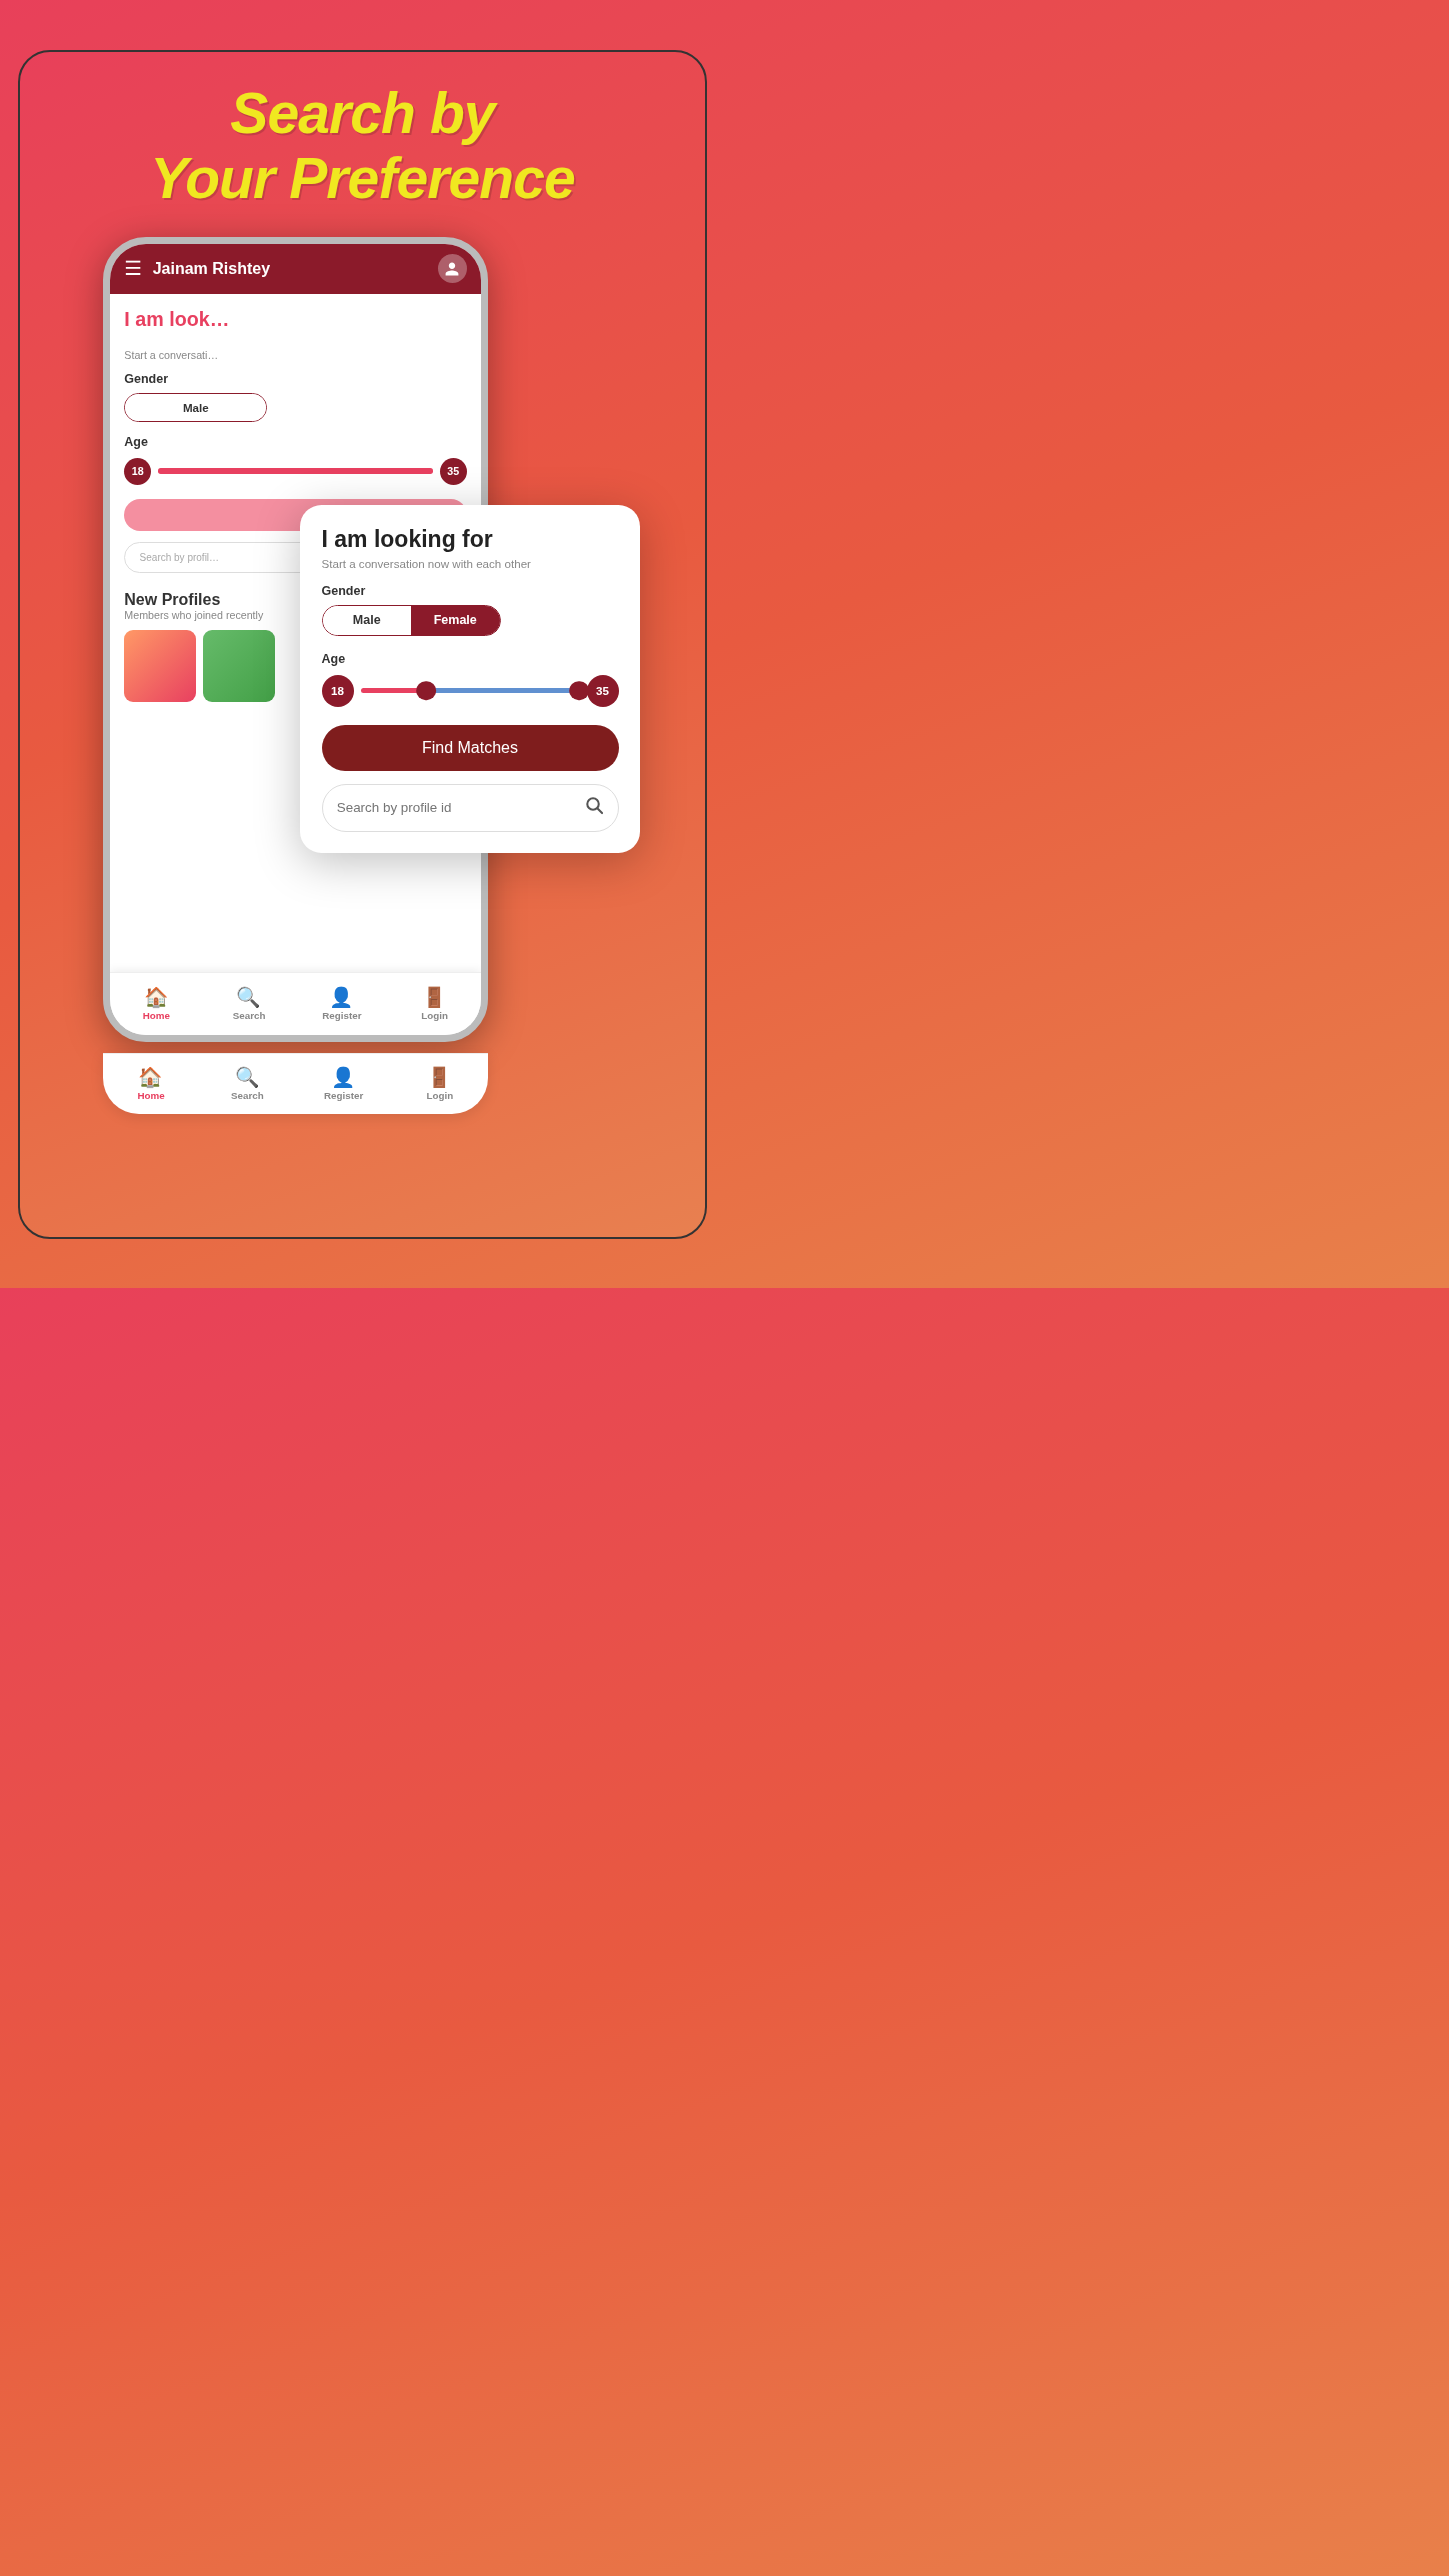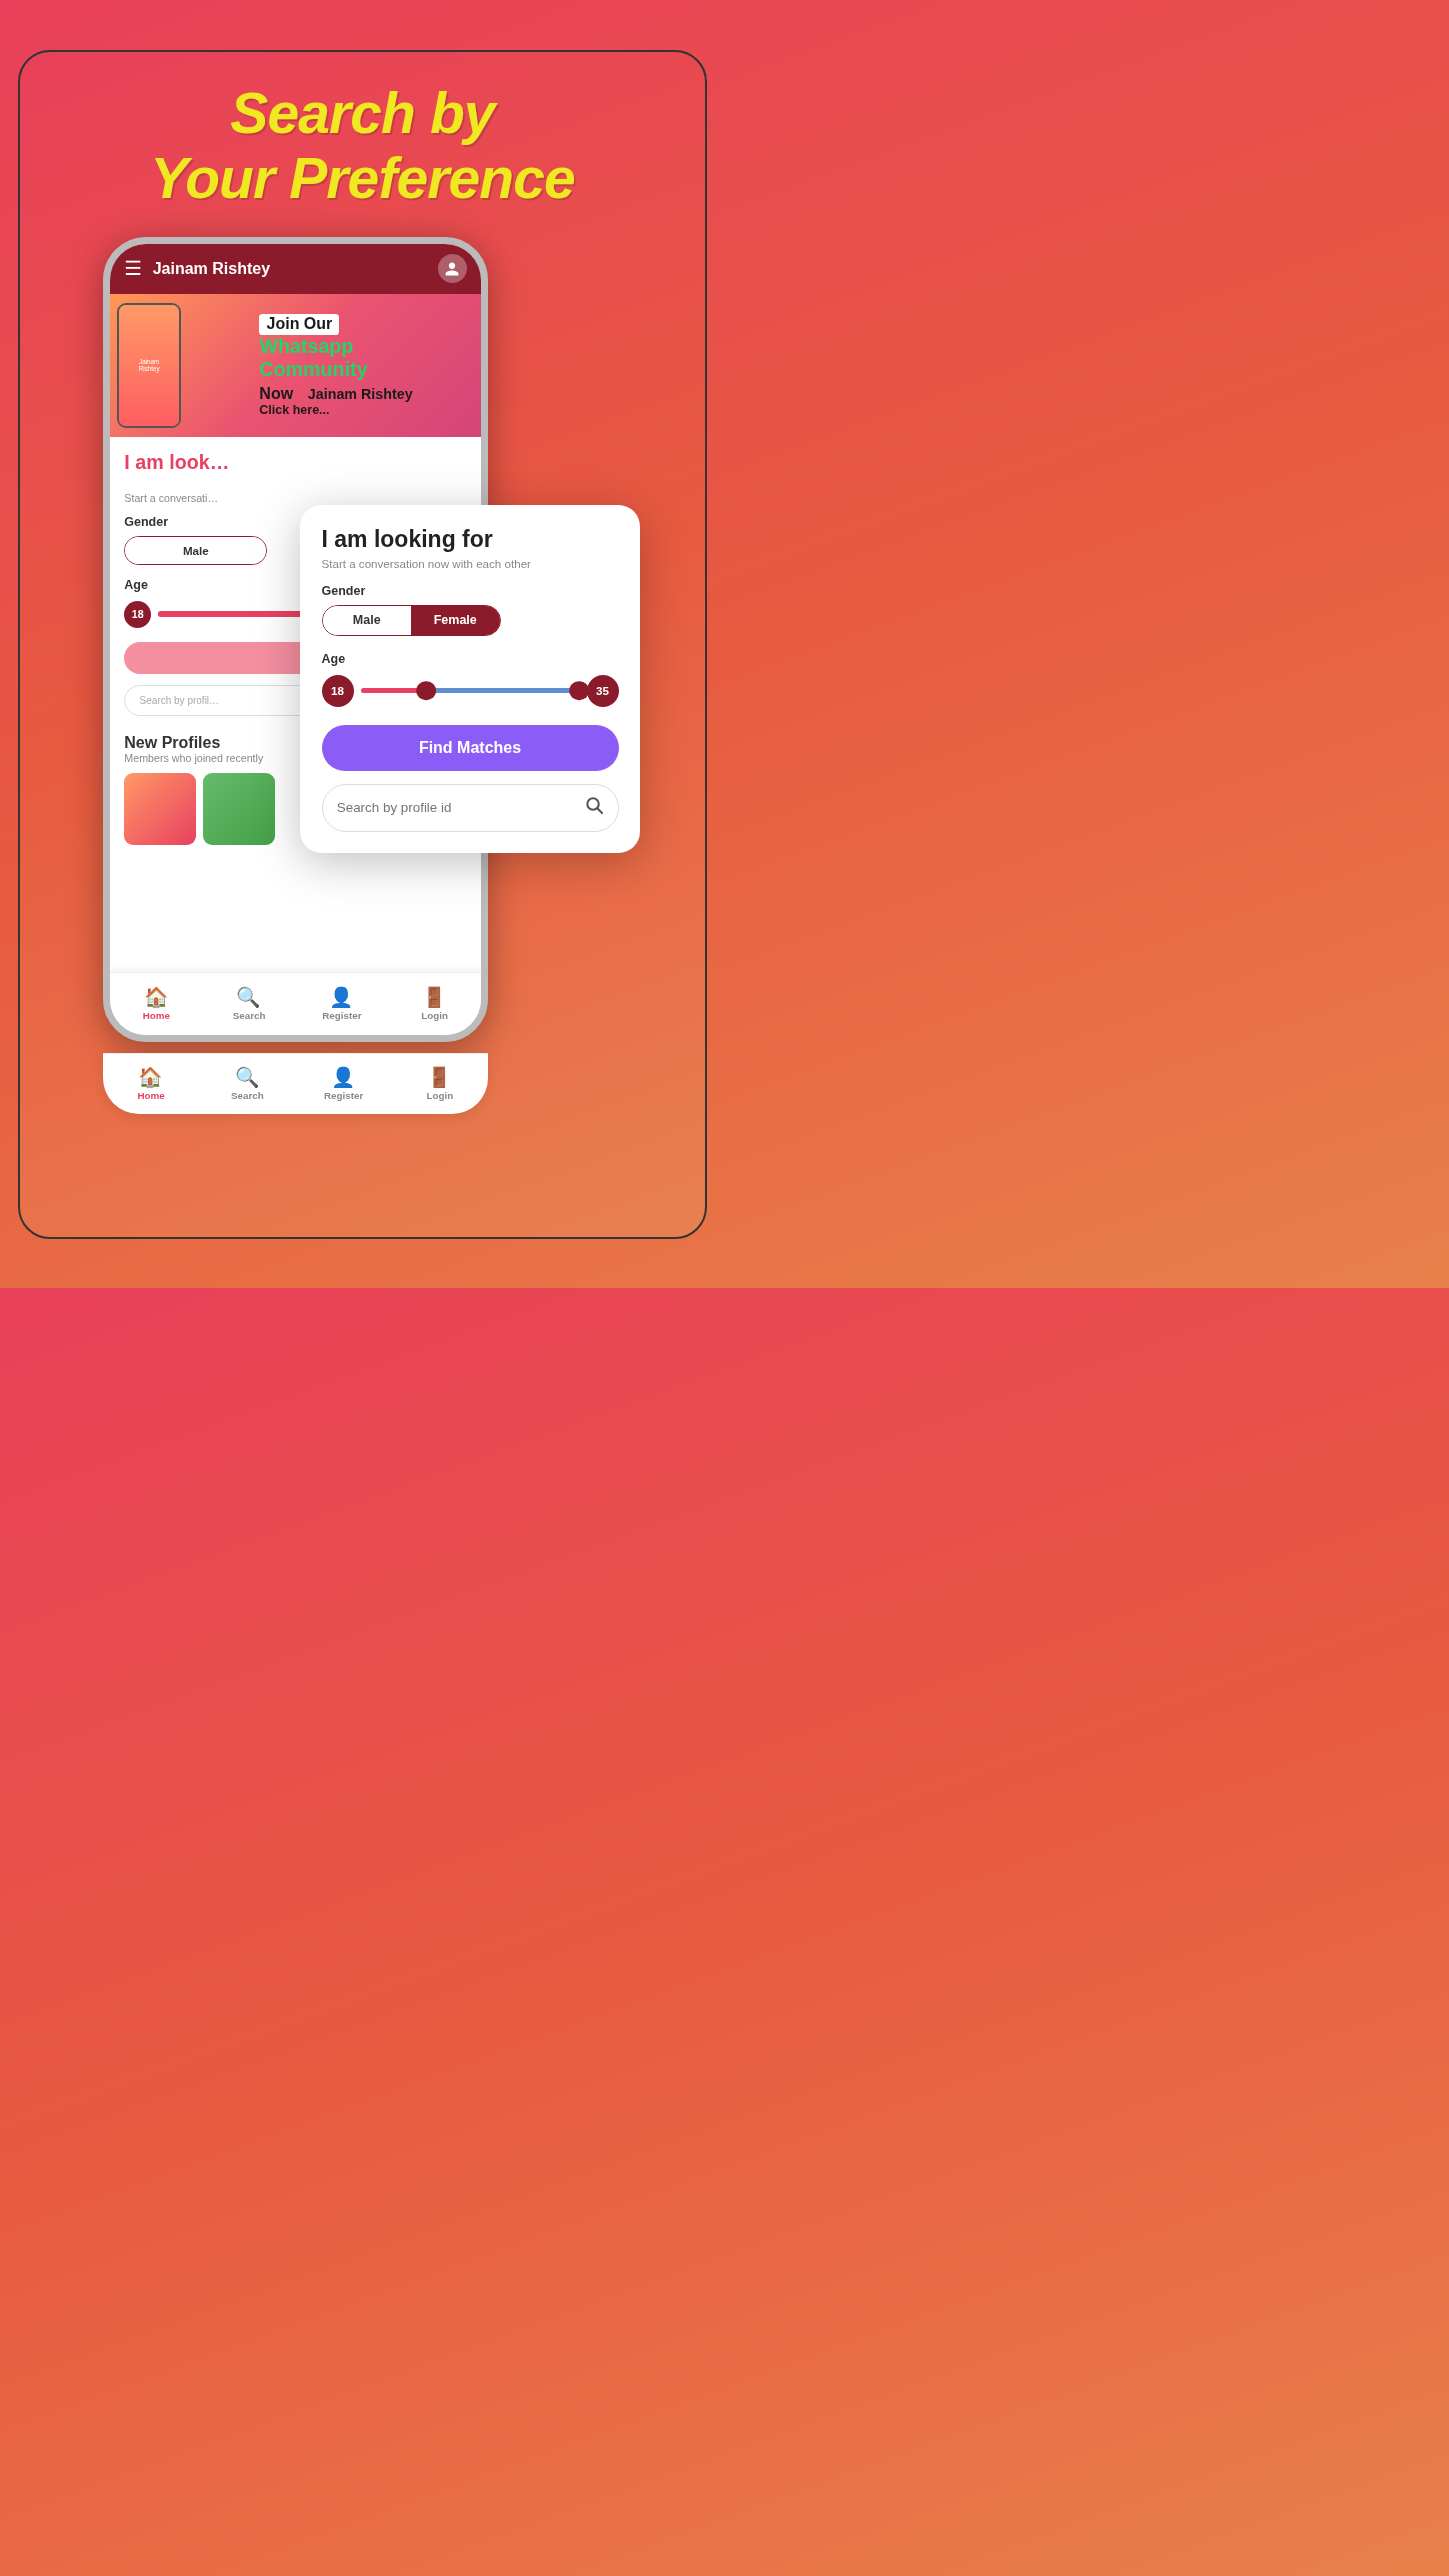--- a/index.html
+++ b/index.html
@@ -381,27 +381,27 @@
       border-radius: 50%;
       background: #8b1a2a;
       top: 50%;
       transform: translate(-50%, -50%);
       cursor: pointer;
     }
     .fc-thumb-left { left: 30%; }
     .fc-thumb-right { left: 100%; }
     .fc-find-btn {
       width: 100%;
-      background: #8b5cf6;
+      background: #7f1d1d;
       color: white;
       border: none;
       border-radius: 25px;
       padding: 14.3px;
       font-size: 16px;
-      font-weight: 700;
+      font-weight: 400;
       cursor: pointer;
       margin-bottom: 12.5px;
     }
     .fc-search-box {
       display: flex;
       align-items: center;
       border: 1.8px solid #ddd;
       border-radius: 25px;
       padding: 10.7px 14.3px;
     }
@@ -436,40 +436,20 @@
         <div class="app-header">
           <span class="hamburger-icon">☰</span>
           <span class="app-title">Jainam Rishtey</span>
           <div class="user-icon">
             <svg width="16" height="16" viewBox="0 0 24 24" fill="white">
                 <path d="M12 12c2.7 0 4.8-2.1 4.8-4.8S14.7 2.4 12 2.4 7.2 4.5 7.2 7.2 9.3 12 12 12zm0 2.4c-3.2 0-9.6 1.6-9.6 4.8v2.4h19.2v-2.4c0-3.2-6.4-4.8-9.6-4.8z"></path>
               </svg>
           </div>
         </div>
 
-        <div class="banner-area">
-          <div class="banner-gradient"></div>
-
-          <div class="phone-mini">
-            <div class="phone-mini-screen">
-              <span style="font-size:6.3px;color:white;text-align:center;padding:3.6px;">Jainam<br>Rishtey</span>
-            </div>
-          </div>
-
-          <div style="position:relative;z-index:2;margin-left:81px;padding:7.2px;">
-            <div style="font-size:16px;font-weight:700;color:#1a1a1a;background:white;display:inline-block;padding:1.8px 7.2px;border-radius:3.6px;">Join Our</div><br>
-            <span style="font-size:19.7px;font-weight:900;color:#25d366;">Whatsapp</span><br>
-            <span style="font-size:19.7px;font-weight:900;color:#25d366;">Community</span>
-            <div style="margin-top:3.6px;">
-              <span style="font-size:16px;font-weight:700;color:#1a1a1a;">Now</span>
-              <span style="font-size:14.3px;font-weight:700;color:#1a1a1a;margin-left:10.7px;">Jainam Rishtey</span>
-            </div>
-            <div style="font-size:12.5px;font-weight:600;color:#1a1a1a;">Click here...</div>
-          </div>
-        </div>
 
         <div class="app-content">
           <div class="looking-for-title">I am look…</div>
           <div class="looking-for-sub">Start a conversati…</div>
           <div class="gender-label">Gender</div>
           <div class="gender-buttons-bg">
             <div class="gender-btn-bg" style="color:#333;">Male</div>
           </div>
           <div class="age-label-bg">Age</div>
           <div class="age-slider-bg">

